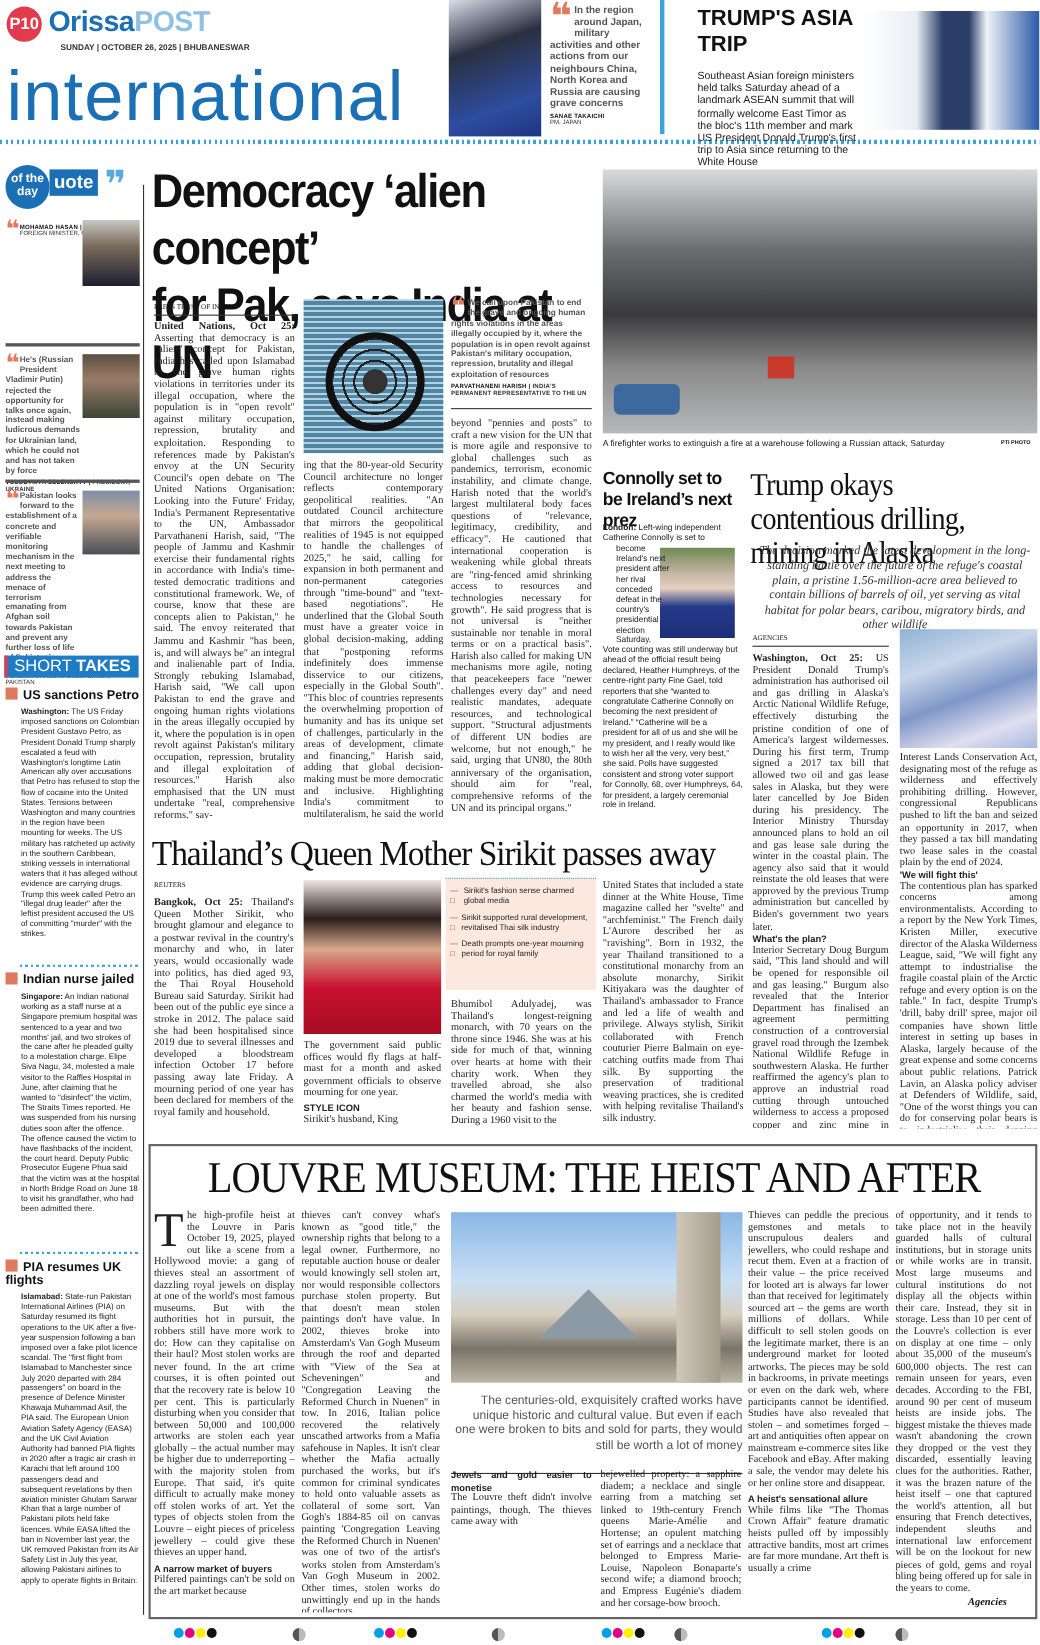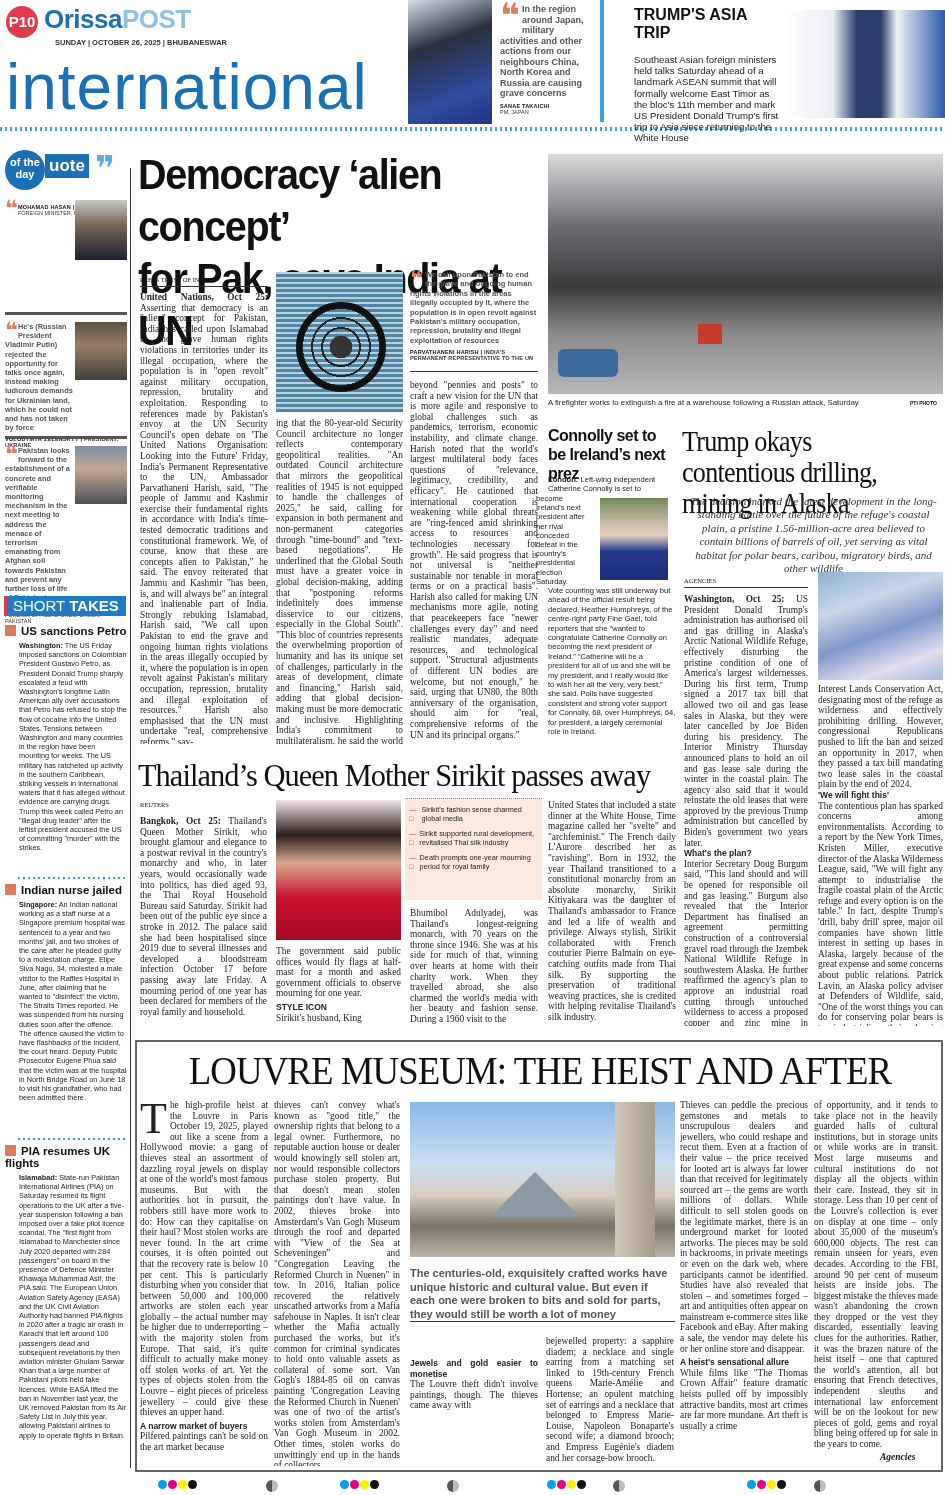--- a/index.html
+++ b/index.html
@@ -31,21 +31,21 @@
 
 <div class="abs img" style="left:408px;top:0;width:84px;height:124px;background:linear-gradient(160deg,#d7dee9 0%,#2a3040 35%,#2e4da0 75%,#1e3580 100%)"></div>
 <div class="abs" style="left:500px;top:4px;width:92px">
   <div class="quotemark" style="font-size:34px;line-height:22px;float:left;margin-right:2px">❝</div>
   <div class="sans" style="font-size:9px;font-weight:bold;line-height:10.5px;color:#555">In the region around Japan, military activities and other actions from our neighbours China, North Korea and Russia are causing grave concerns</div>
   <div class="credit" style="margin-top:4px">SANAE TAKAICHI</div>
   <div class="role">PM, JAPAN</div>
 </div>
 <div class="abs" style="left:600px;top:0;width:4px;height:122px;background:#3aa3d9"></div>
 <div class="abs" style="left:634px;top:6px;width:150px">
-  <div class="sans" style="font-size:16px;font-weight:bold;color:#111">TRUMP'S ASIA TRIP</div>
+  <div class="sans" style="font-size:20px;font-weight:bold;color:#111">TRUMP'S ASIA TRIP</div>
   <div class="sans" style="font-size:9.6px;line-height:11.2px;margin-top:12px;color:#222">Southeast Asian foreign ministers held talks Saturday ahead of a landmark ASEAN summit that will formally welcome East Timor as the bloc's 11th member and mark US President Donald Trump's first trip to Asia since returning to the White House</div>
 </div>
 <div class="abs img" style="left:785px;top:10px;width:160px;height:108px;background:linear-gradient(90deg,#fff 0%,#e8eef4 30%,#2c3f6a 45%,#2c3f6a 60%,#eef2f6 70%,#2b5aa8 100%)"></div>
 
 <div class="abs" style="left:5px;top:150px;width:40px;height:40px;border-radius:50%;background:#1a6fb5;color:#fff;font:bold 11px 'Liberation Sans',sans-serif;text-align:center;padding-top:6px;line-height:12px">
   <div>of the</div>
     <div>day</div>
 </div>
 <div class="abs" style="left:45px;top:154px;background:#1a6fb5;color:#fff;font:bold 17px 'Liberation Sans',sans-serif;padding:0 4px;height:24px;line-height:24px"><span>uote</span></div>
 <div class="abs" style="left:95px;top:148px;color:#5aa9e0;font:bold 34px 'DejaVu Sans',sans-serif">❞</div>
@@ -112,21 +112,21 @@
 <div class="abs img" style="left:548px;top:154px;width:395px;height:240px;background:linear-gradient(180deg,#d9dadc 0%,#6c6e72 30%,#3a3a3c 55%,#8a8a8a 75%,#b7b8ba 100%)">
   <div style="position:absolute;left:150px;top:170px;width:24px;height:20px;background:#c83a2c"></div>
   <div style="position:absolute;left:10px;top:195px;width:60px;height:28px;background:#3d6a9c;border-radius:6px"></div>
 </div>
 <div class="abs sans" style="left:548px;top:398px;font-size:7.8px;color:#222">A firefighter works to extinguish a fire at a warehouse following a Russian attack, Saturday</div>
 <div class="abs sans" style="left:910px;top:400px;font-size:5px;font-weight:bold">PTI PHOTO</div>
 
 <div class="abs cond" style="left:548px;top:426px;width:128px;font-size:16px;font-weight:bold;line-height:19px;letter-spacing:-.5px">Connolly set to be Ireland’s next prez</div>
 <div class="abs img" style="left:600px;top:498px;width:68px;height:82px;background:linear-gradient(180deg,#6f8a55 0%,#c9b8a8 30%,#e6d0c0 45%,#253a8a 65%,#1c2e78 100%)"></div>
 <div class="abs sbody" style="left:548px;top:475px;width:128px;font-size:7.6px;line-height:9.2px"><b>London:</b> <span>Left-wing independent Catherine Connolly is set to</span></div>
-<div class="abs sbody" style="left:536px;top:494px;width:50px;font-size:7.6px;line-height:9.2px">become Ireland's next president after her rival conceded defeat in the country's presidential election Saturday.</div>
+<div class="abs sbody" style="left:560px;top:494px;width:50px;font-size:7.6px;line-height:9.2px">become Ireland's next president after her rival conceded defeat in the country's presidential election Saturday.</div>
 <div class="abs sbody" style="left:548px;top:586px;width:128px;font-size:7.6px;line-height:9.4px">Vote counting was still underway but ahead of the official result being declared, Heather Humphreys, of the centre-right party Fine Gael, told reporters that she “wanted to congratulate Catherine Connolly on becoming the next president of Ireland.” “Catherine will be a president for all of us and she will be my president, and I really would like to wish her all the very, very best,” she said. Polls have suggested consistent and strong voter support for Connolly, 68, over Humphreys, 64, for president, a largely ceremonial role in Ireland.</div>
 
 <div class="abs serif" style="left:682px;top:426px;width:262px;font-size:29px;line-height:31px;letter-spacing:-.8px;transform:scaleX(.9);transform-origin:left">Trump okays contentious drilling, mining in Alaska</div>
 <div class="abs serif" style="left:686px;top:495px;width:255px;font-size:11px;line-height:13.4px;font-style:italic;text-align:center;color:#333">The decision marked the latest development in the long-standing battle over the future of the refuge's coastal plain, a pristine 1.56-million-acre area believed to contain billions of barrels of oil, yet serving as vital habitat for polar bears, caribou, migratory birds, and other wildlife</div>
 <div class="abs serif" style="left:684px;top:577px;font-size:6.5px;width:124px;border-bottom:1px solid #333;padding-bottom:3px">AGENCIES</div>
 <div class="abs body" style="left:684px;top:594px;width:124px;height:432px;overflow:hidden">
   <b>Washington, Oct 25:</b> <span>US President Donald Trump's administration has authorised oil and gas drilling in Alaska's Arctic National Wildlife Refuge, effectively disturbing the pristine condition of one of America's largest wildernesses. During his first term, Trump signed a 2017 tax bill that allowed two oil and gas lease sales in Alaska, but they were later cancelled by Joe Biden during his presidency. The Interior Ministry Thursday announced plans to hold an oil and gas lease sale during the winter in the coastal plain. The agency also said that it would reinstate the old leases that were approved by the previous Trump administration but cancelled by Biden's government two years later.</span>
   <div class="sans" style="font-weight:bold;font-size:8.5px">What's the plan?</div>
   <span>Interior Secretary Doug Burgum said, "This land should and will be opened for responsible oil and gas leasing." Burgum also revealed that the Interior Department has finalised an agreement permitting construction of a controversial gravel road through the Izembek National Wildlife Refuge in southwestern Alaska. He further reaffirmed the agency's plan to approve an industrial road cutting through untouched wilderness to access a proposed copper and zinc mine in northern Alaska. In 1980, President Jimmy Carter signed the Alaska National</span>
 </div>
@@ -168,23 +168,23 @@
 <div class="abs body" style="left:140px;top:1100px;width:128px;height:366px;overflow:hidden">
   <span class="serif" style="float:left;font-size:44px;line-height:38px;margin-right:3px">T</span><span>he high-profile heist at the Louvre in Paris October 19, 2025, played out like a scene from a Hollywood movie: a gang of thieves steal an assortment of dazzling royal jewels on display at one of the world's most famous museums. But with the authorities hot in pursuit, the robbers still have more work to do: How can they capitalise on their haul? Most stolen works are never found. In the art crime courses, it is often pointed out that the recovery rate is below 10 per cent. This is particularly disturbing when you consider that between 50,000 and 100,000 artworks are stolen each year globally – the actual number may be higher due to underreporting – with the majority stolen from Europe. That said, it's quite difficult to actually make money off stolen works of art. Yet the types of objects stolen from the Louvre – eight pieces of priceless jewellery – could give these thieves an upper hand.</span>
   <div class="sans" style="font-weight:bold;font-size:8.5px;margin-top:3px">A narrow market of buyers</div>
   <span>Pilfered paintings can't be sold on the art market because</span>
 </div>
 <div class="abs body" style="left:274px;top:1100px;width:126px;height:366px;overflow:hidden"><span>thieves can't convey what's known as "good title," the ownership rights that belong to a legal owner. Furthermore, no reputable auction house or dealer would knowingly sell stolen art, nor would responsible collectors purchase stolen property. But that doesn't mean stolen paintings don't have value. In 2002, thieves broke into Amsterdam's Van Gogh Museum through the roof and departed with "View of the Sea at Scheveningen" and "Congregation Leaving the Reformed Church in Nuenen" in tow. In 2016, Italian police recovered the relatively unscathed artworks from a Mafia safehouse in Naples. It isn't clear whether the Mafia actually purchased the works, but it's common for criminal syndicates to hold onto valuable assets as collateral of some sort. Van Gogh's 1884-85 oil on canvas painting 'Congregation Leaving the Reformed Church in Nuenen' was one of two of the artist's works stolen from Amsterdam's Van Gogh Museum in 2002. Other times, stolen works do unwittingly end up in the hands of collectors.</span></div>
 <div class="abs img" style="left:410px;top:1102px;width:265px;height:155px;background:linear-gradient(180deg,#8ab7e6 0%,#c9dff4 40%,#d8cfc0 60%,#7a7468 80%,#bdb5a6 100%)">
   <div style="position:absolute;left:80px;top:70px;width:0;height:0;border-left:45px solid transparent;border-right:45px solid transparent;border-bottom:45px solid #8c9aa6"></div>
   <div style="position:absolute;right:20px;top:0;width:40px;height:155px;background:linear-gradient(90deg,#cfc7b8,#a69c8c)"></div>
 </div>
-<div class="abs sans" style="left:410px;top:1267px;width:265px;font-size:11px;font-weight:bold;line-height:13.6px;text-align:left;color:#555;border-bottom:1px solid #333;padding-bottom:0">The centuries-old, exquisitely crafted works have unique historic and cultural value. But even if each one were broken to bits and sold for parts, they would still be worth a lot of money</div>
+<div class="abs sans" style="left:410px;top:1267px;width:265px;font-size:11px;font-weight:normal;line-height:13.6px;text-align:right;color:#555;border-bottom:1px solid #333;padding-bottom:18px">The centuries-old, exquisitely crafted works have unique historic and cultural value. But even if each one were broken to bits and sold for parts, they would still be worth a lot of money</div>
 <div class="abs body" style="left:410px;top:1336px;width:128px;height:130px;overflow:hidden">
-  <div class="sans" style="font-weight:bold;font-size:8.5px;margin-top:22px">Jewels and gold easier to monetise</div>
+  <div class="sans" style="font-weight:bold;font-size:8.5px;margin-top:0">Jewels and gold easier to monetise</div>
   <span>The Louvre theft didn't involve paintings, though. The thieves came away with</span>
 </div>
 <div class="abs body" style="left:546px;top:1336px;width:128px;height:130px;overflow:hidden"><span>bejewelled property: a sapphire diadem; a necklace and single earring from a matching set linked to 19th-century French queens Marie-Amélie and Hortense; an opulent matching set of earrings and a necklace that belonged to Empress Marie-Louise, Napoleon Bonaparte's second wife; a diamond brooch; and Empress Eugénie's diadem and her corsage-bow brooch.</span></div>
 <div class="abs body" style="left:680px;top:1100px;width:128px;height:366px;overflow:hidden">
   <span>Thieves can peddle the precious gemstones and metals to unscrupulous dealers and jewellers, who could reshape and recut them. Even at a fraction of their value – the price received for looted art is always far lower than that received for legitimately sourced art – the gems are worth millions of dollars. While difficult to sell stolen goods on the legitimate market, there is an underground market for looted artworks. The pieces may be sold in backrooms, in private meetings or even on the dark web, where participants cannot be identified. Studies have also revealed that stolen – and sometimes forged – art and antiquities often appear on mainstream e-commerce sites like Facebook and eBay. After making a sale, the vendor may delete his or her online store and disappear.</span>
   <div class="sans" style="font-weight:bold;font-size:8.5px;margin-top:3px">A heist's sensational allure</div>
   <span>While films like "The Thomas Crown Affair" feature dramatic heists pulled off by impossibly attractive bandits, most art crimes are far more mundane. Art theft is usually a crime</span>
 </div>
 <div class="abs body" style="left:814px;top:1100px;width:124px;height:350px;overflow:hidden"><span>of opportunity, and it tends to take place not in the heavily guarded halls of cultural institutions, but in storage units or while works are in transit. Most large museums and cultural institutions do not display all the objects within their care. Instead, they sit in storage. Less than 10 per cent of the Louvre's collection is ever on display at one time – only about 35,000 of the museum's 600,000 objects. The rest can remain unseen for years, even decades. According to the FBI, around 90 per cent of museum heists are inside jobs. The biggest mistake the thieves made wasn't abandoning the crown they dropped or the vest they discarded, essentially leaving clues for the authorities. Rather, it was the brazen nature of the heist itself – one that captured the world's attention, all but ensuring that French detectives, independent sleuths and international law enforcement will be on the lookout for new pieces of gold, gems and royal bling being offered up for sale in the years to come.</span></div>
 <div class="abs serif" style="left:880px;top:1452px;font-size:9.5px;font-style:italic;font-weight:bold">Agencies</div>

